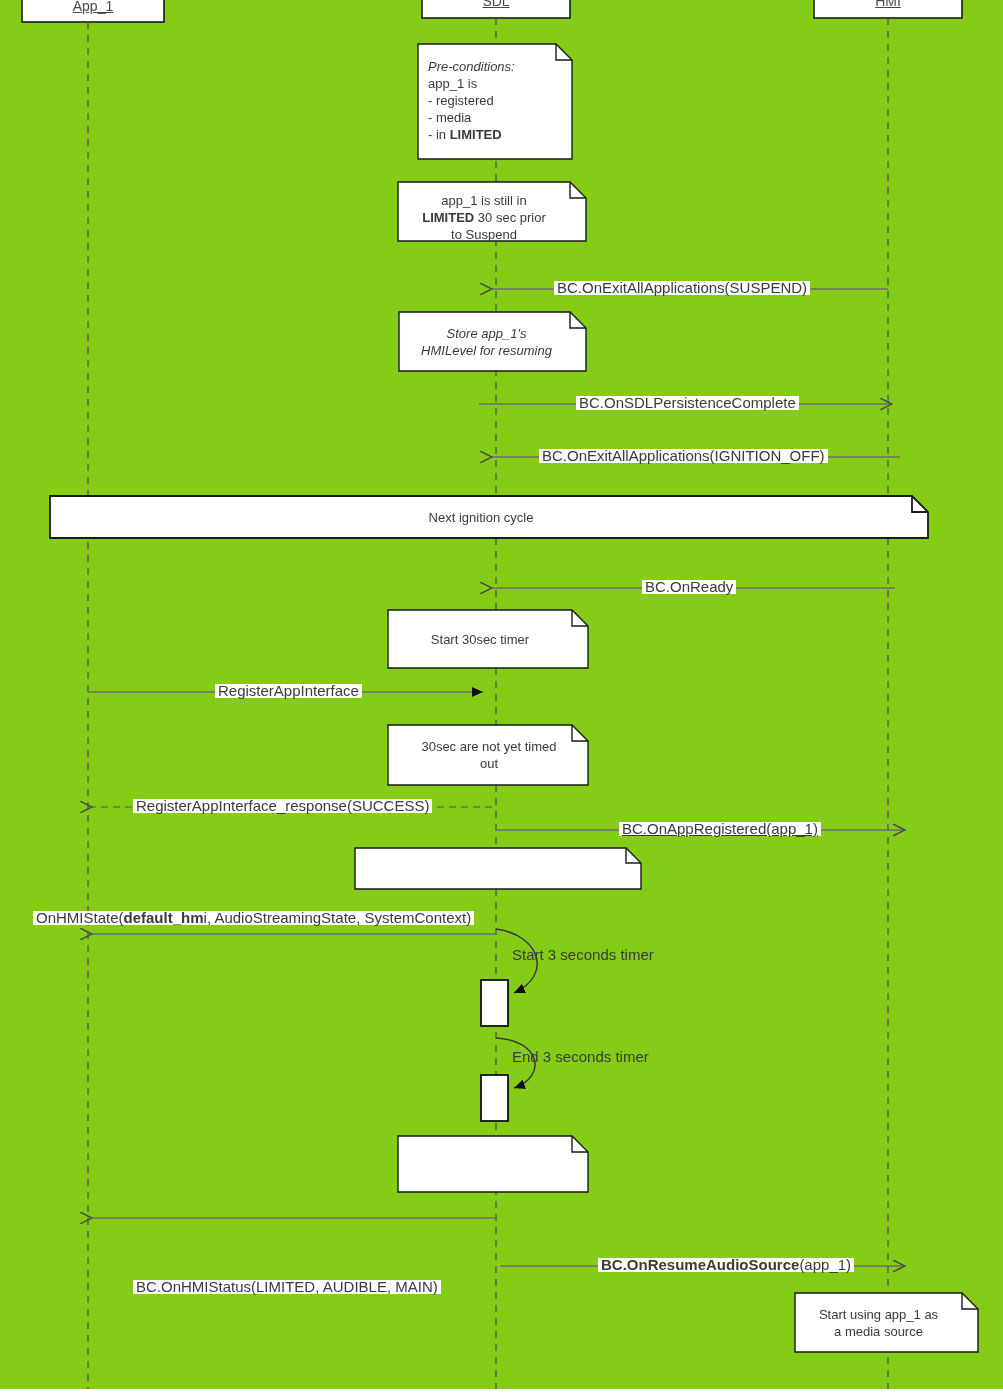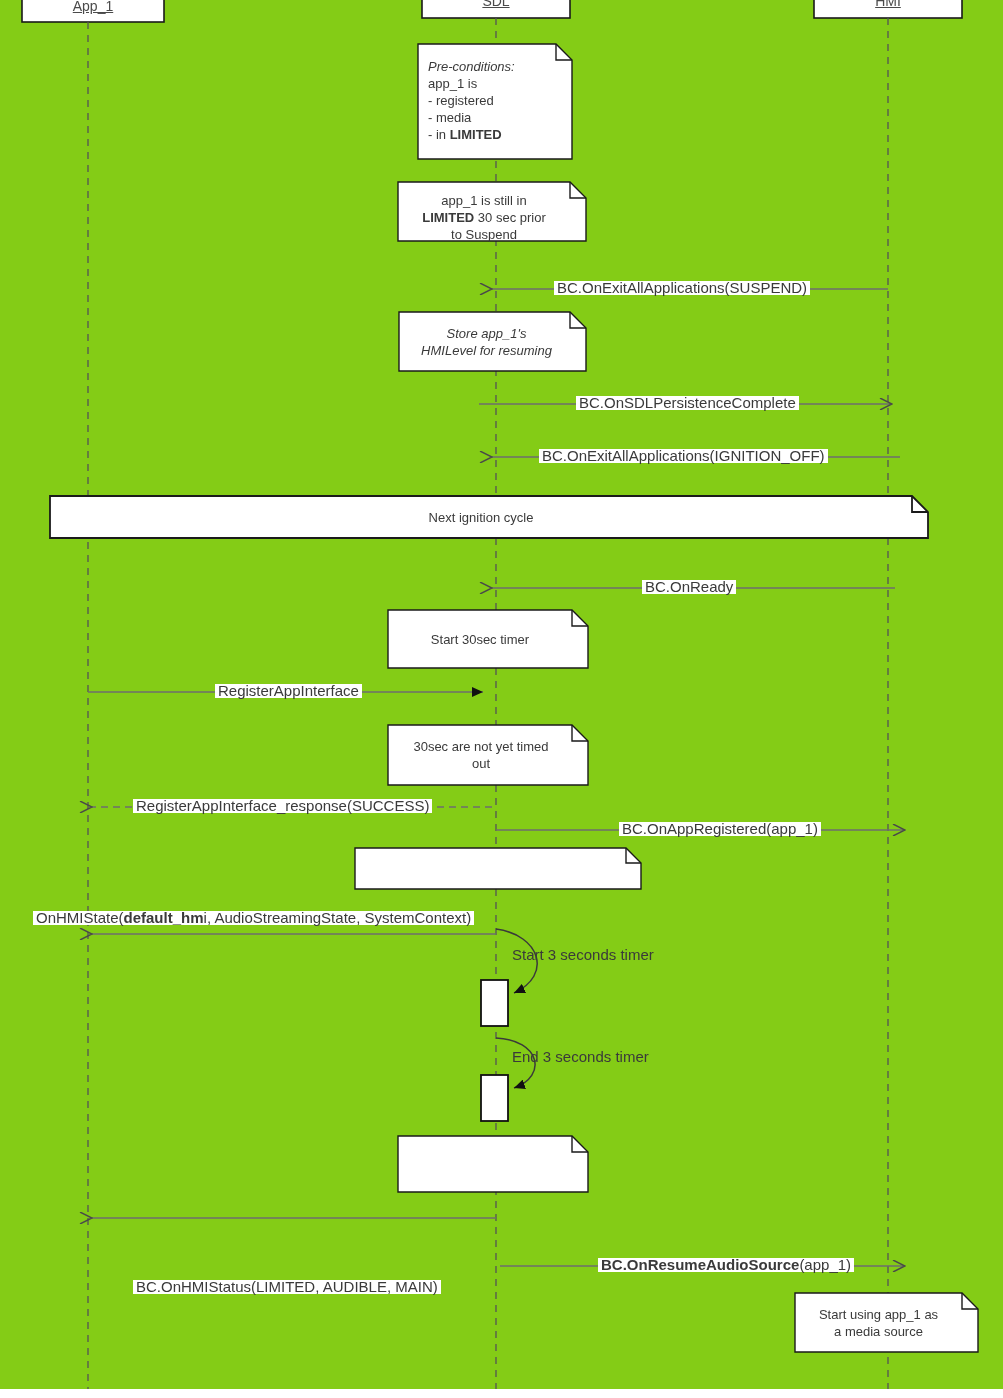--- a/index.html
+++ b/index.html
@@ -213,21 +213,21 @@
 
   <div class="note-text" style="left:399px; top:325px; width:175px;font-style:italic;">
     <div>Store app_1's</div>
     <div>HMILevel for resuming</div>
   </div>
 
   <div class="note-text" style="left:388px; top:631px; width:184px;">
     <div>Start 30sec timer</div>
   </div>
 
-  <div class="note-text" style="left:388px; top:738px; width:186px;">
+  <div class="note-text" style="left:388px; top:738px; width:186px;padding-left:8px;">
     <div>30sec are not yet timed</div>
     <div>out</div>
   </div>
 
 
 
   <div class="note-text" style="left:795px; top:1306px; width:167px;">
     <div>Start using app_1 as</div>
     <div>a media source</div>
   </div>
@@ -239,21 +239,21 @@
   <div class="msg-label" style="left:576px; top:396px;">BC.OnSDLPersistenceComplete</div>
 
   <div class="msg-label" style="left:539px; top:449px;">BC.OnExitAllApplications(IGNITION_OFF)</div>
 
   <div class="msg-label" style="left:642px; top:580px;">BC.OnReady</div>
 
   <div class="msg-label" style="left:215px; top:684px;">RegisterAppInterface</div>
 
   <div class="msg-label" style="left:133px; top:799px;">RegisterAppInterface_response(SUCCESS)</div>
 
-  <div class="msg-label" style="left:619px; top:822px;">BC.OnAppRegistered(app_1)</div>
+  <div class="msg-label" style="left:619px; top:822px;text-decoration:underline;">BC.OnAppRegistered(app_1)</div>
 
   <div class="msg-label" style="left:33px; top:911px;"><span>OnHMIState(</span><span class="b">default_hm</span><span>i, AudioStreamingState, SystemContext)</span></div>
 
   <div class="msg-label" style="left:509px; top:948px; background:transparent;">Start 3 seconds timer</div>
 
   <div class="msg-label" style="left:509px; top:1050px; background:transparent;">End 3 seconds timer</div>
 
   <div class="msg-label" style="left:133px; top:1280px;">BC.OnHMIStatus(LIMITED, AUDIBLE, MAIN)</div>
 
   <div class="msg-label" style="left:566px; top:1258px;margin-left:32px;"><span class="b">BC.OnResumeAudioSource</span><span>(app_1)</span></div>

